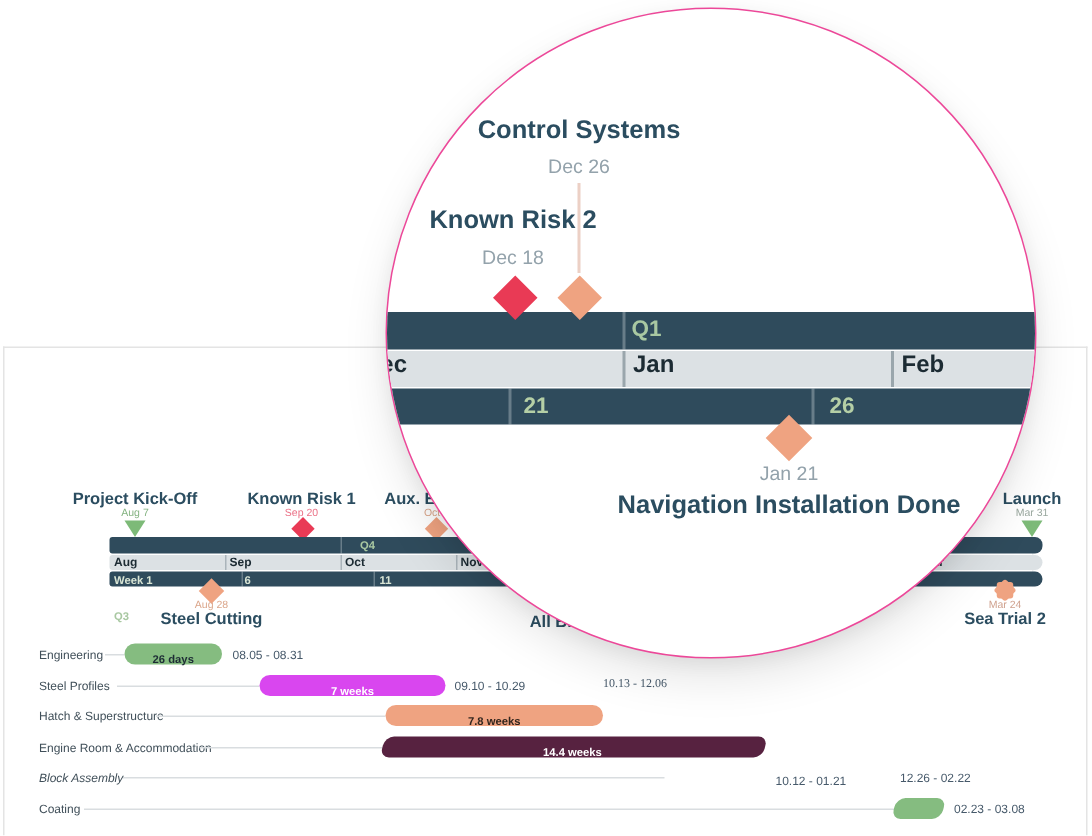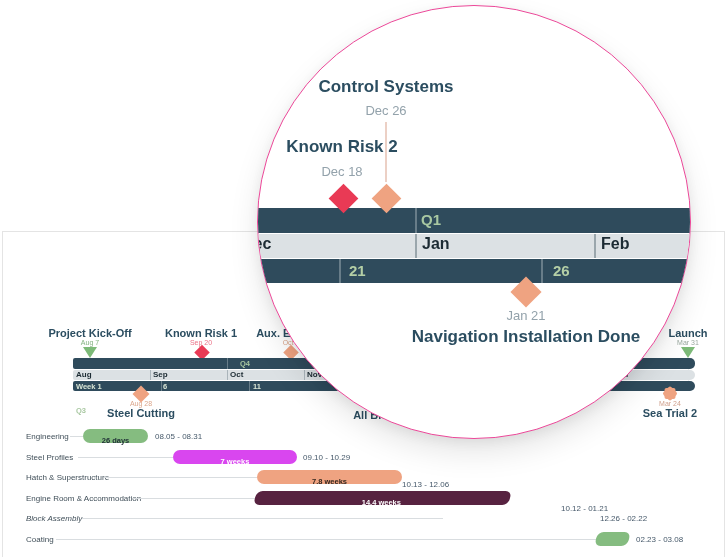--- a/index.html
+++ b/index.html
@@ -163,28 +163,28 @@
   <div class="bar" style="left:173px; top:450px; width:124px; background:#d946ef;">
     <span style="color:#ffffff;">7 weeks</span>
   </div>
   <div class="task-dates" style="left:303px; top:453px;text-align:center;">09.10 - 10.29</div>
 
   <div class="task-label" style="top:473px;">Hatch &amp; Superstructure</div>
   <div class="lead" style="left:104px; top:477px; width:153px;"></div>
   <div class="bar" style="left:257px; top:470px; width:145px; background:#efa381;">
     <span style="color:#33261e;">7.8 weeks</span>
   </div>
-  <div class="task-dates" style="left:402px; top:480px;">10.13 - 12.06</div>
+  <div class="task-dates" style="left:402px; top:451px;font-family:Liberation Serif, serif;">10.13 - 12.06</div>
 
   <div class="task-label" style="top:494px;">Engine Room &amp; Accommodation</div>
   <div class="lead" style="left:133px; top:498px; width:122px;"></div>
   <div class="bar skew" style="left:255px; top:491px; width:255px; background:#572240;">
     <span style="color:#ffffff;">14.4 weeks</span>
   </div>
-  <div class="task-dates" style="left:517px; top:504px;margin-left:44px;">10.12 - 01.21</div>
+  <div class="task-dates" style="left:517px; top:516px;">10.12 - 01.21</div>
 
   <div class="task-label" style="top:514px;font-style:italic;">Block Assembly</div>
   <div class="lead" style="left:82px; top:518px; width:361px;"></div>
   <div class="task-dates" style="left:600px; top:514px;">12.26 - 02.22</div>
 
   <div class="task-label" style="top:535px;">Coating</div>
   <div class="lead" style="left:56px; top:539px; width:540px;"></div>
   <div class="bar skew" style="left:596px; top:532px; width:33px; background:#85bc80;">
     <span></span>
   </div>

